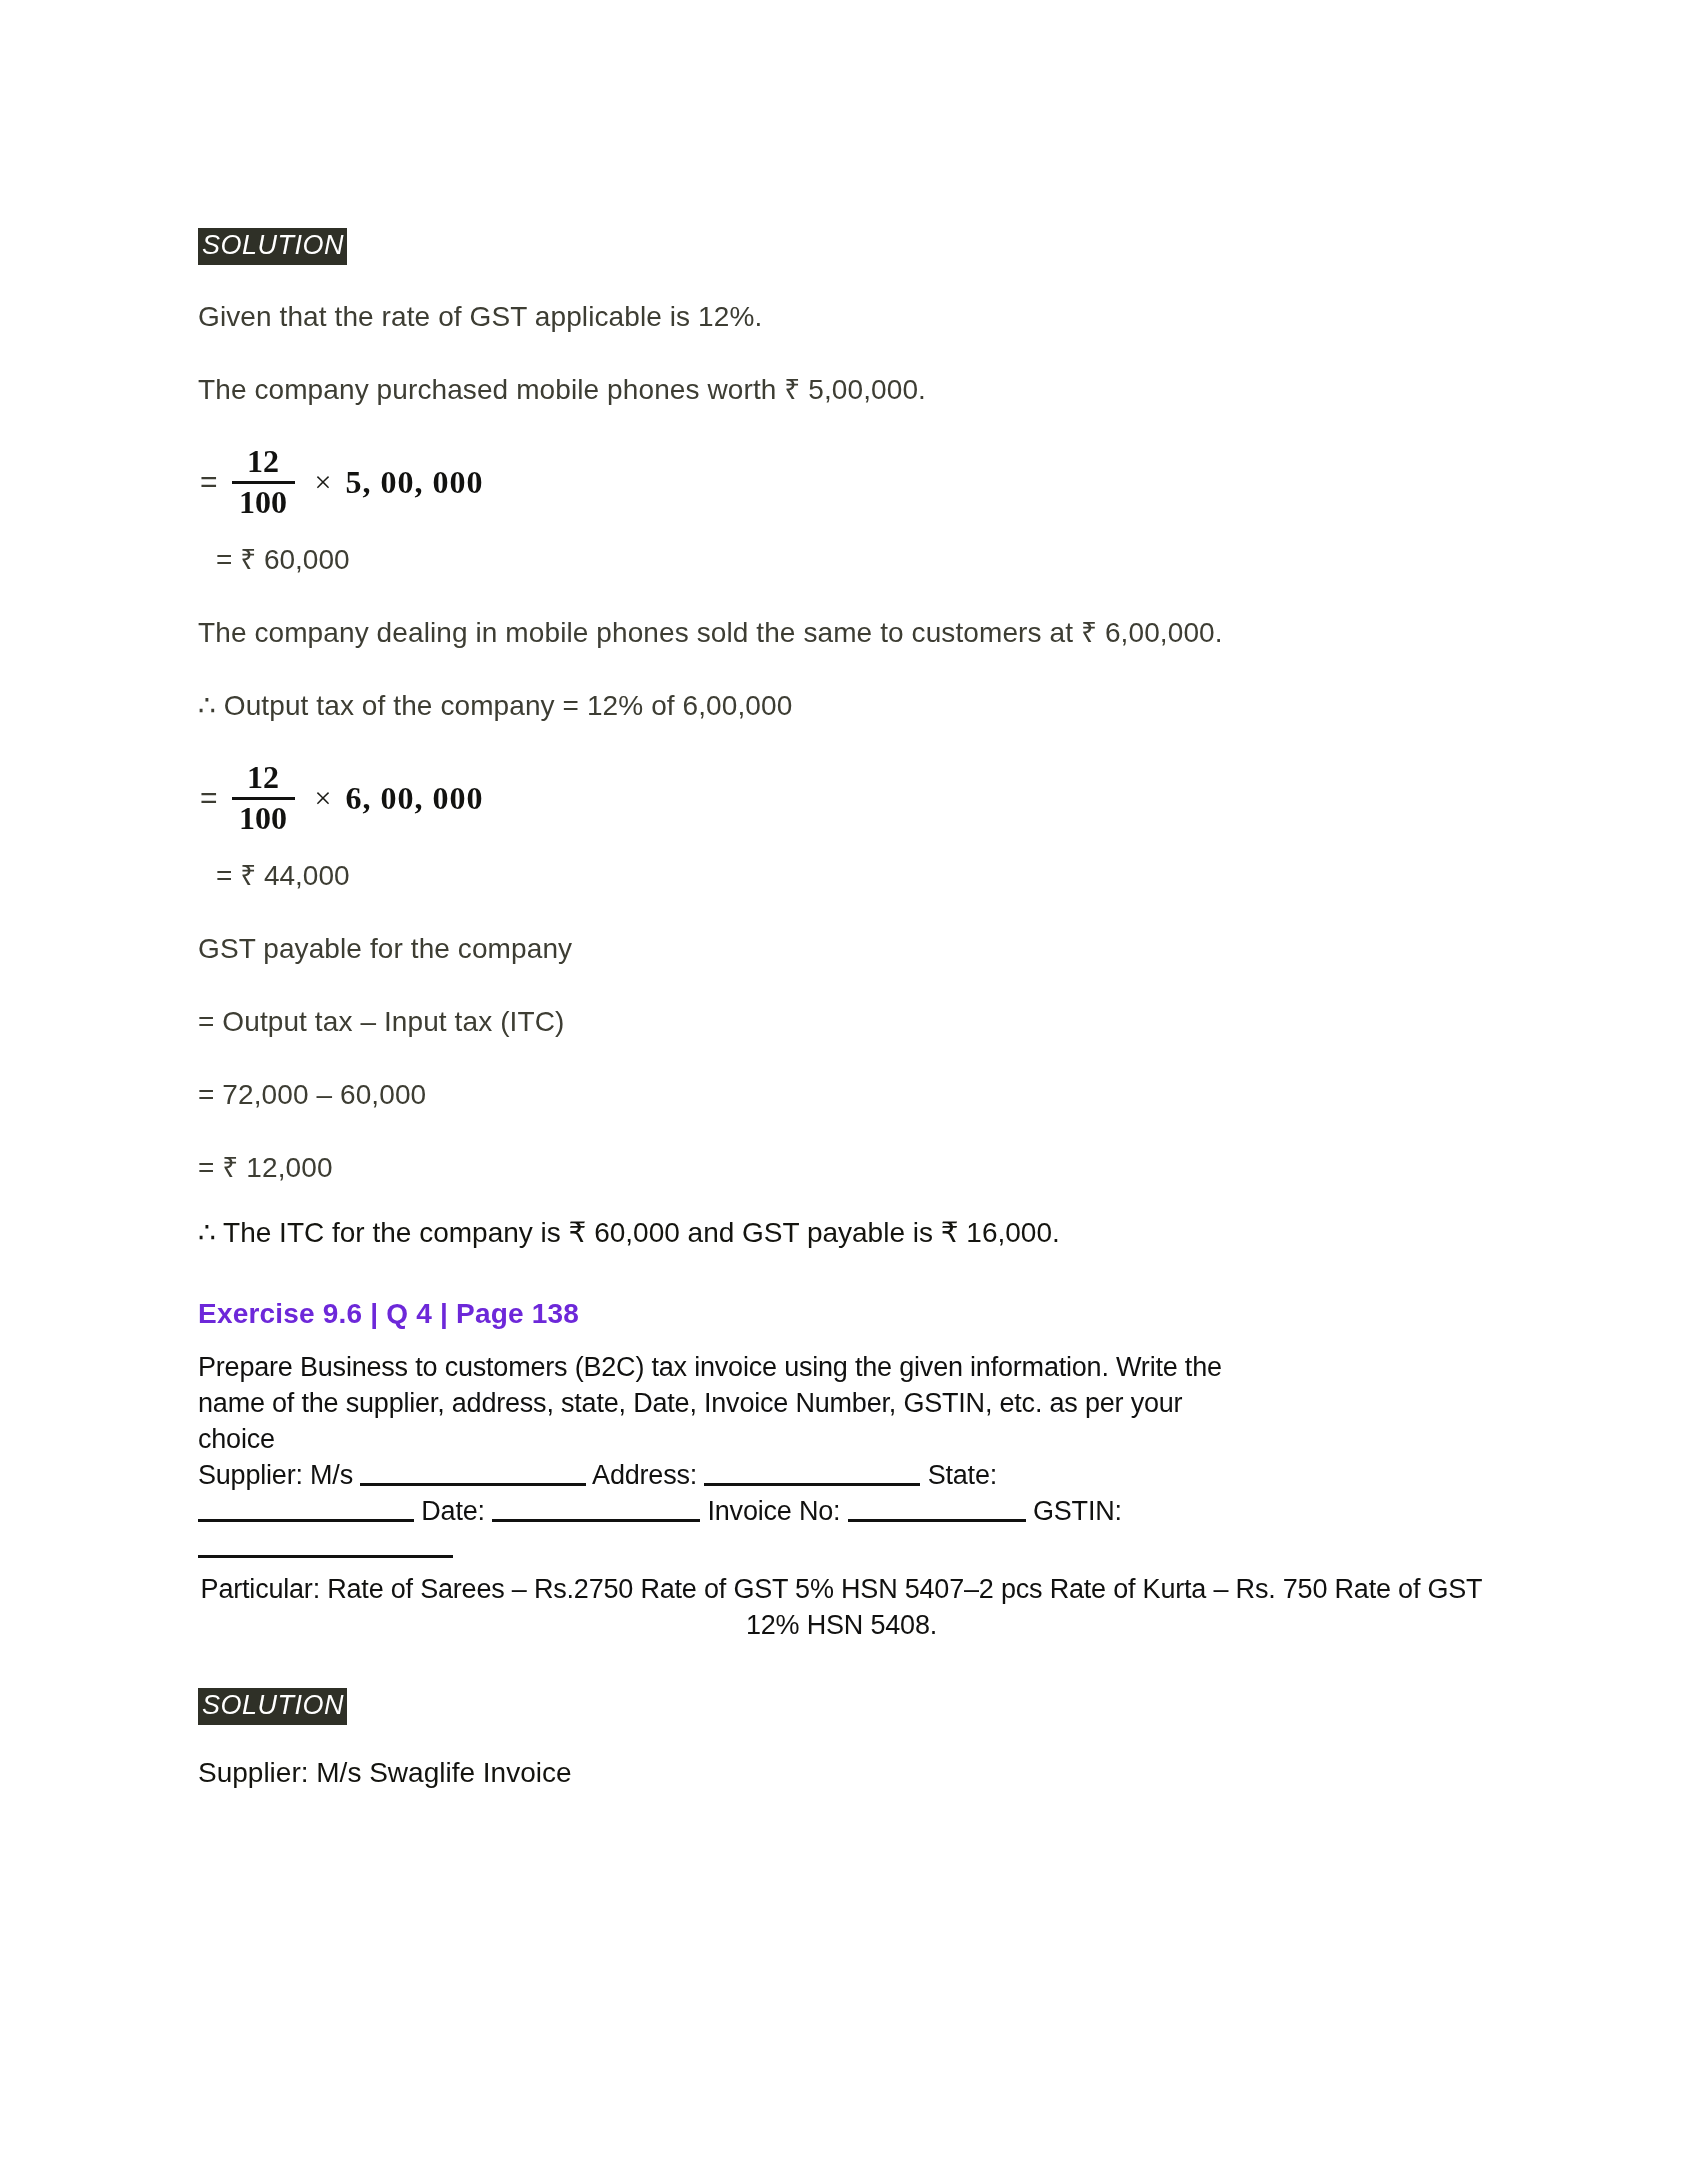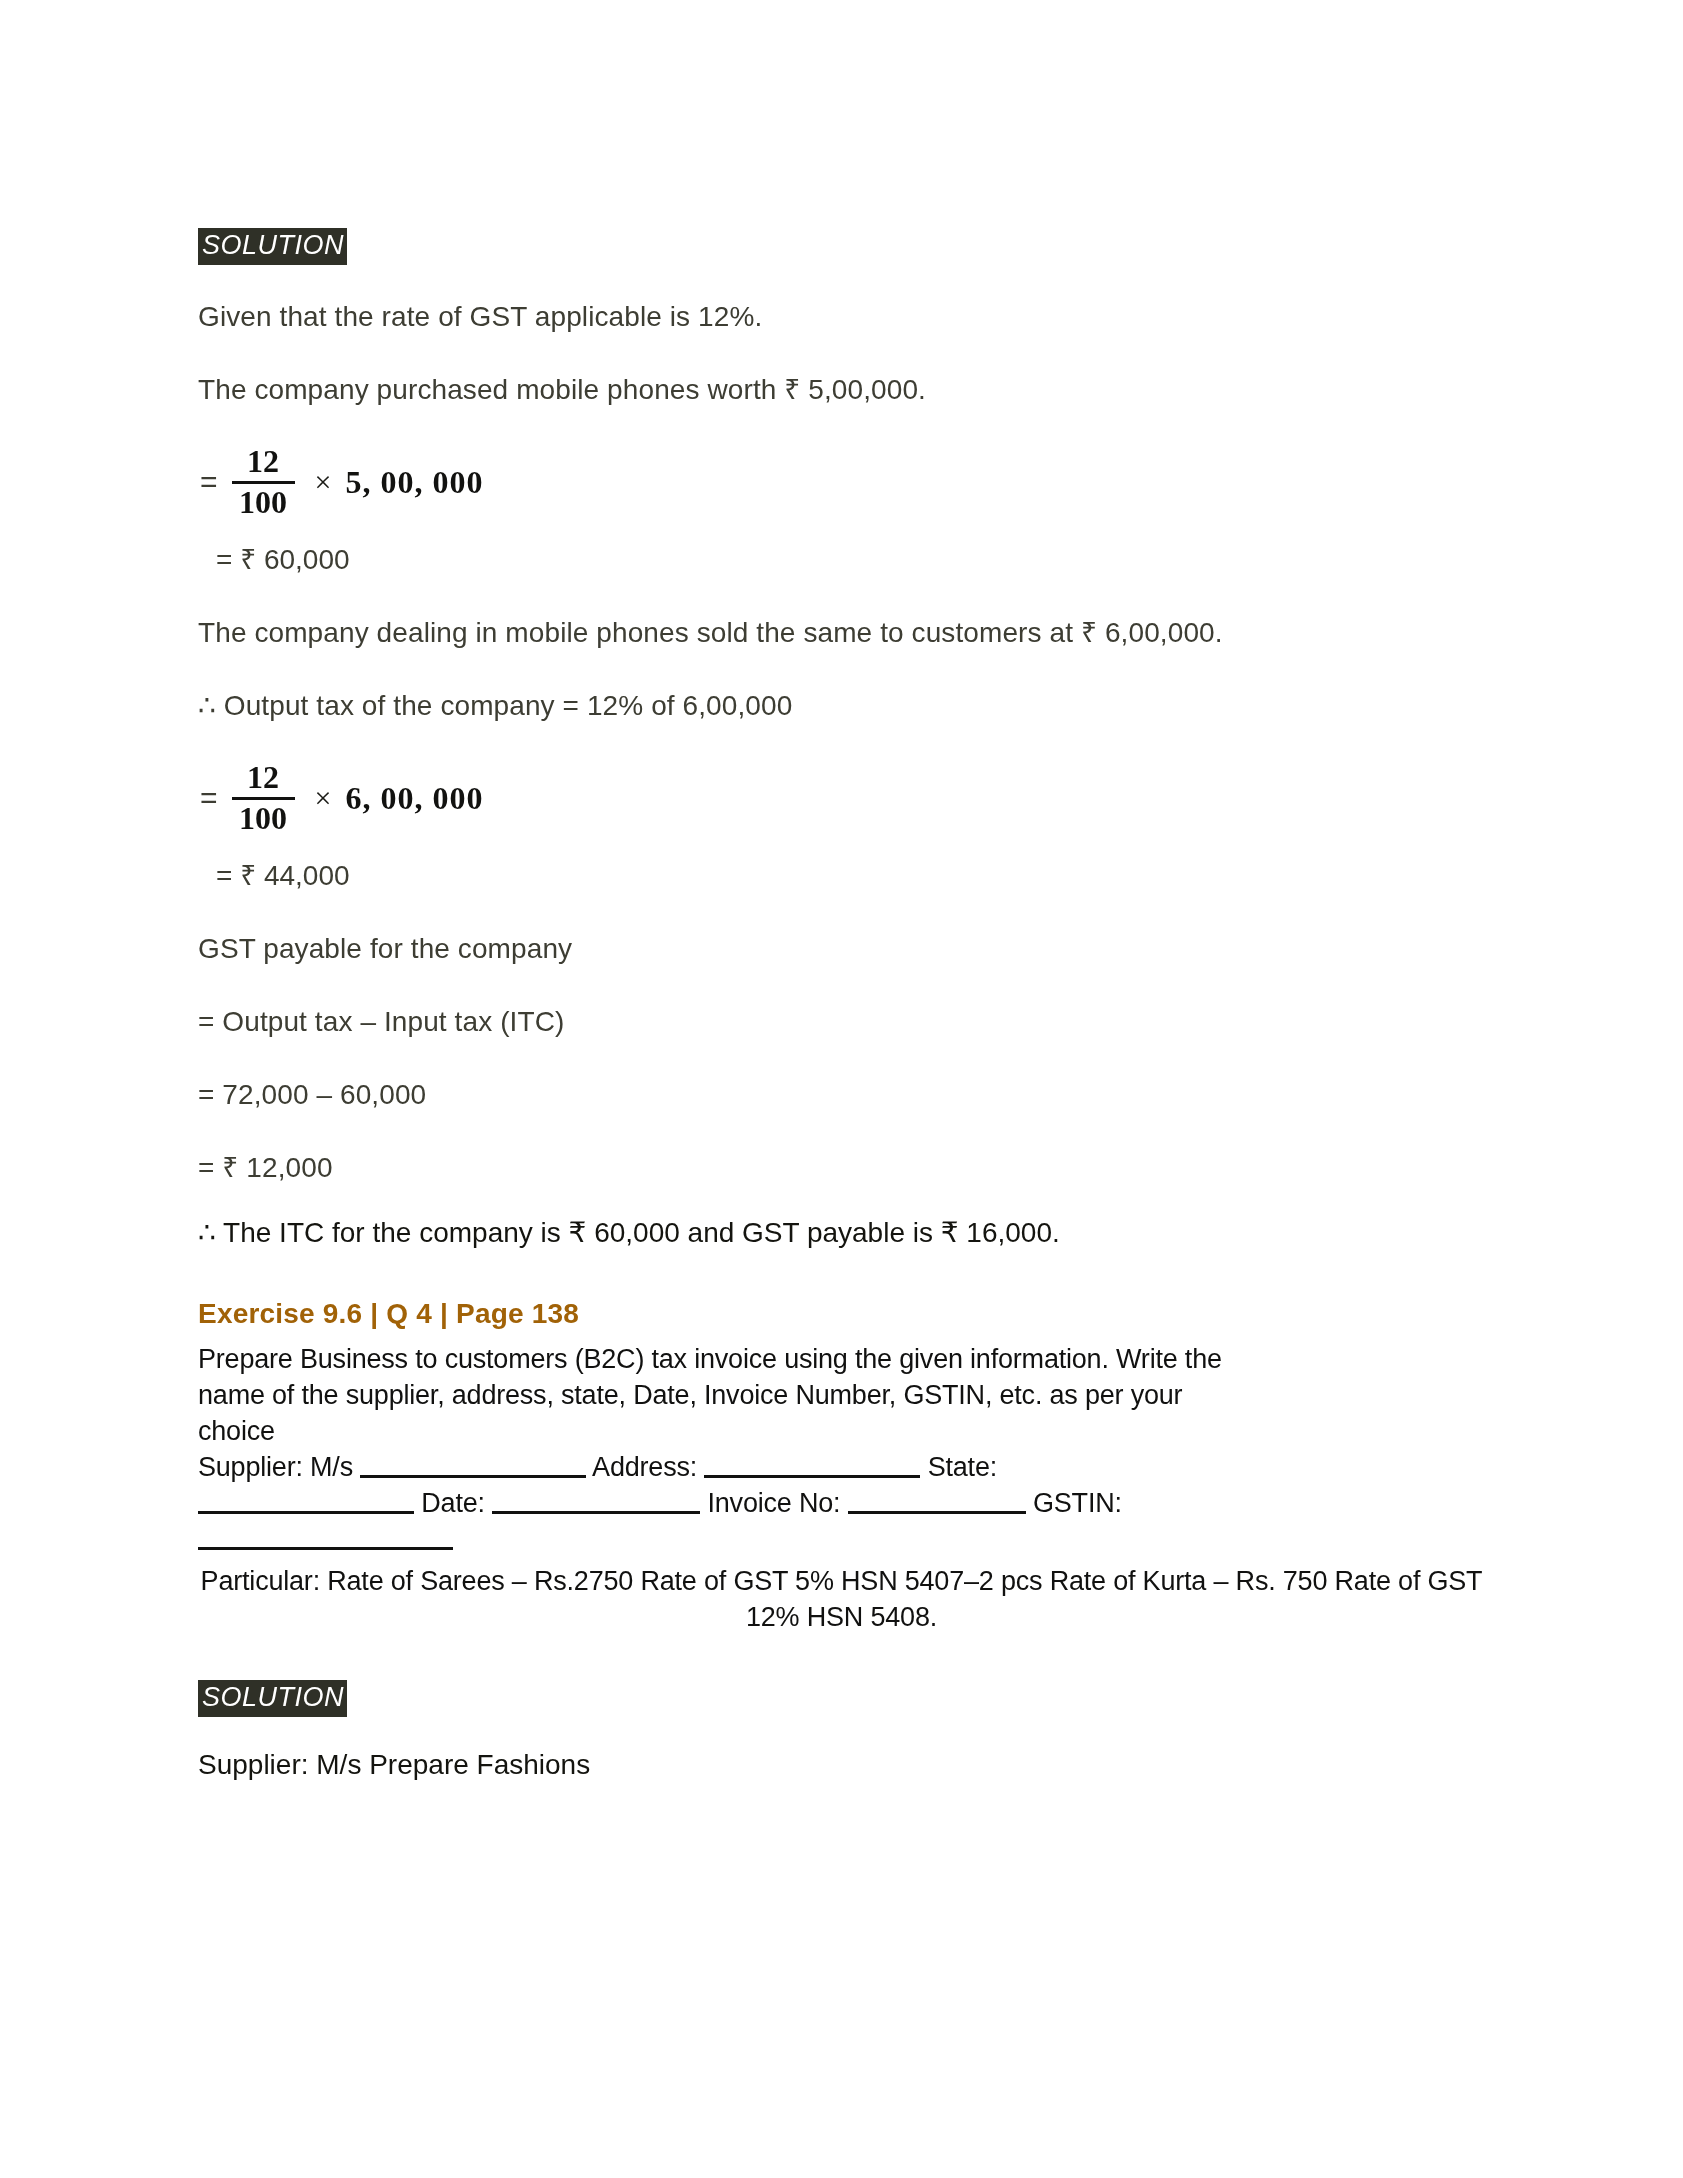--- a/index.html
+++ b/index.html
@@ -115,22 +115,22 @@
     color: #14140f;
     margin: 0 0 10px 0;
     padding-left: 0px;
     line-height: 1.25;
   }
 
   
   .exercise-head {
     font-size: 28px;
     font-weight: 700;
-    color: #a16207;
-    margin: 48px 0 12px 0;
+    color: #6d28d9;
+    margin: 48px 0 20px 0;
     letter-spacing: 0.2px;
   }
 
   
   .qblock {
     font-size: 27px;
     line-height: 1.33;
     color: #111110;
     margin: 0;
     letter-spacing: -0.2px;
@@ -250,18 +250,18 @@
 
     <div class="particular">
       <span class="ln">Particular: Rate of Sarees – Rs.2750 Rate of GST 5% HSN 5407–2 pcs</span>
       <span class="ln">Rate of Kurta – Rs. 750 Rate of GST 12% HSN 5408.</span>
     </div>
 
     <div class="badge-row second">
       <span class="solution-badge">SOLUTION</span>
     </div>
 
-    <p class="ans-line">Supplier: M/s Prepare Fashions</p>
+    <p class="ans-line">Supplier: M/s Swaglife Invoice</p>
 
 
   </div>
 </div>
 
 
 </body></html>

